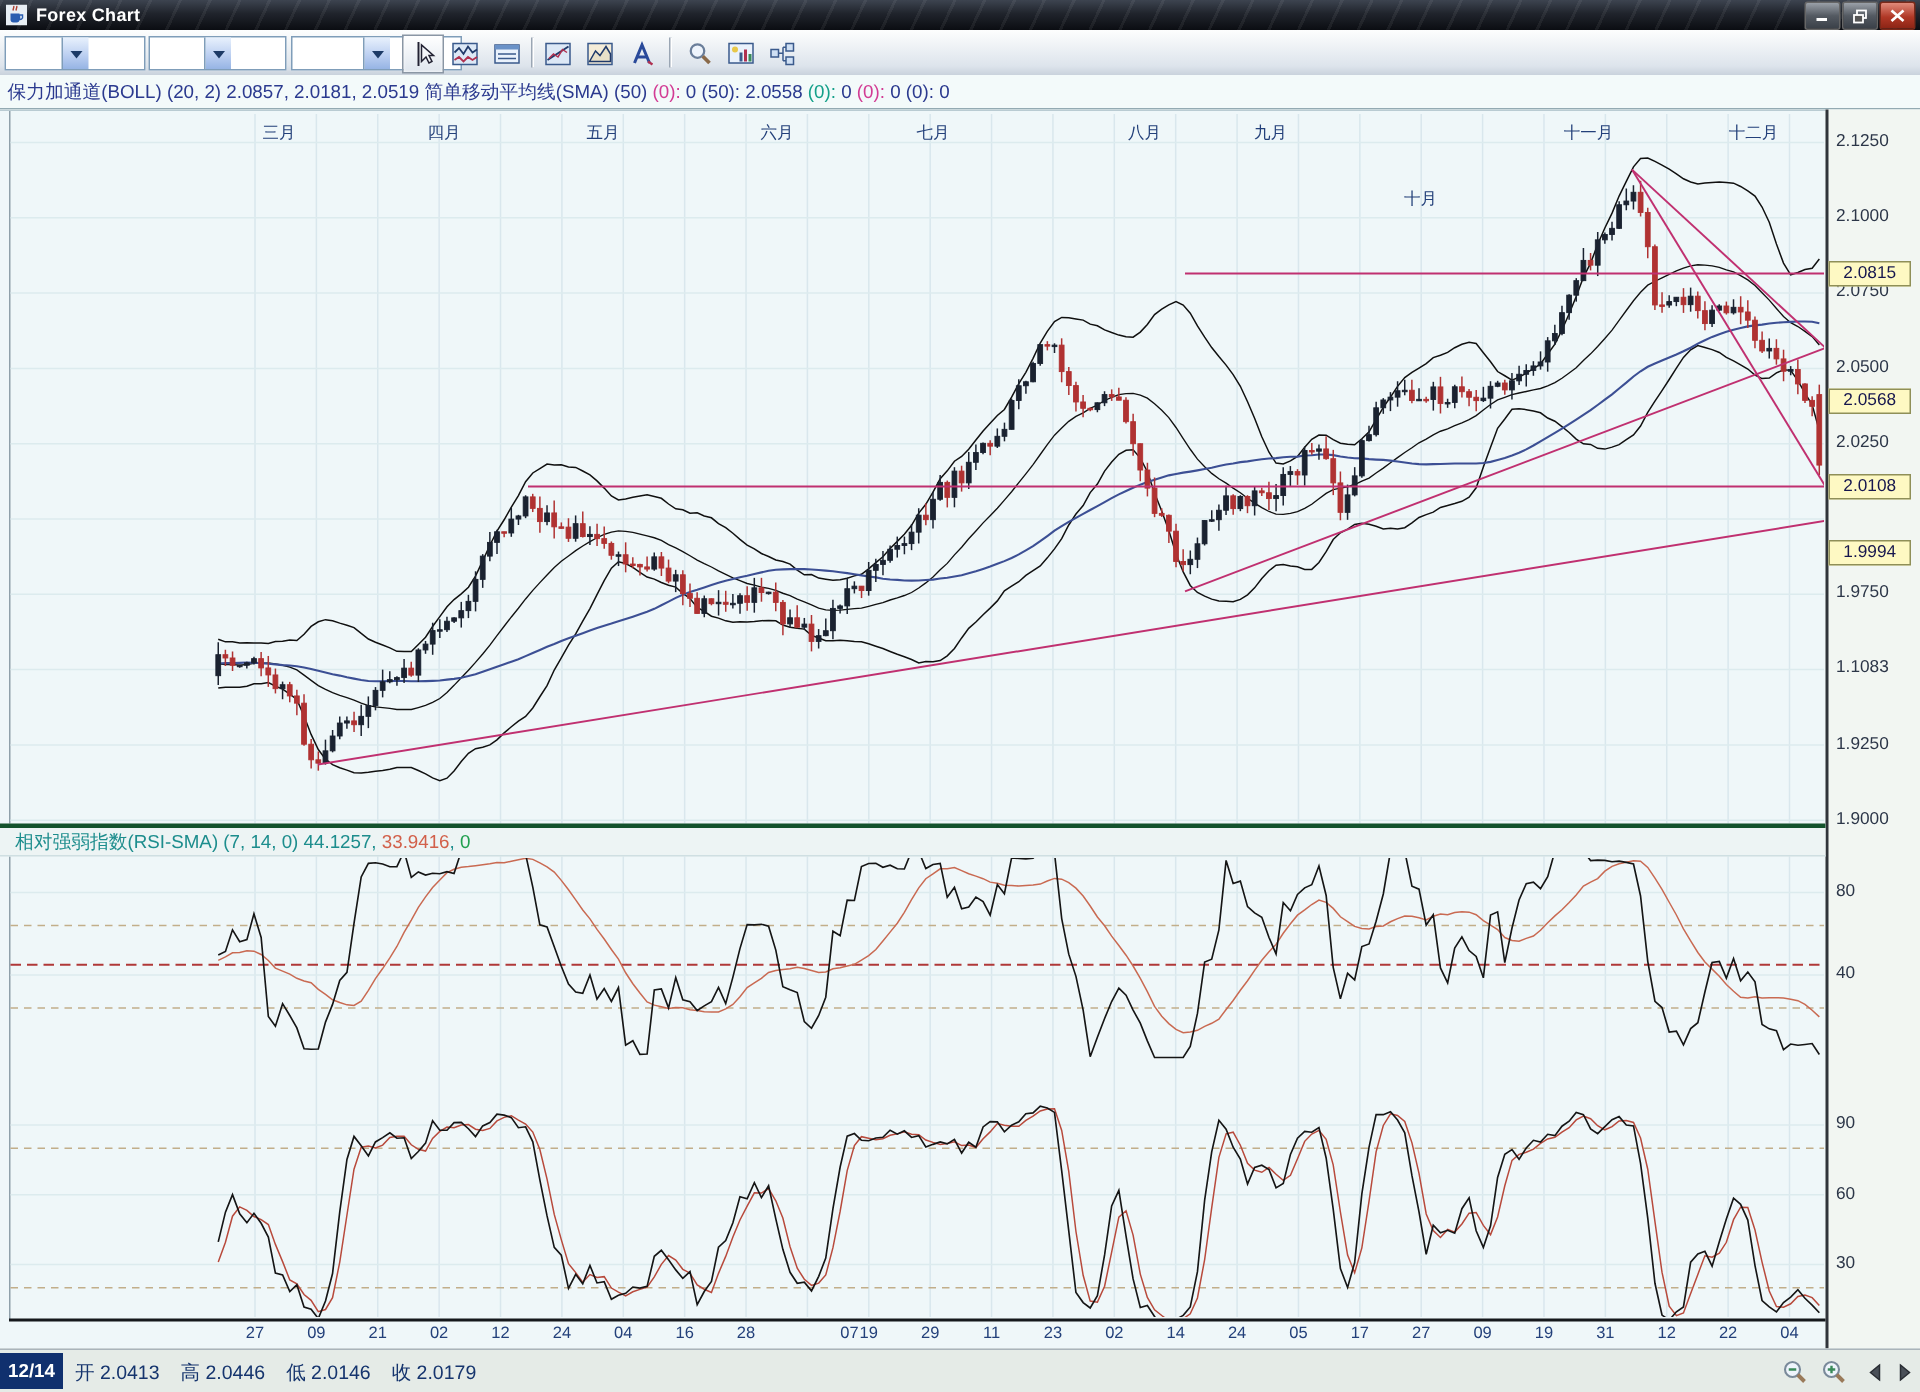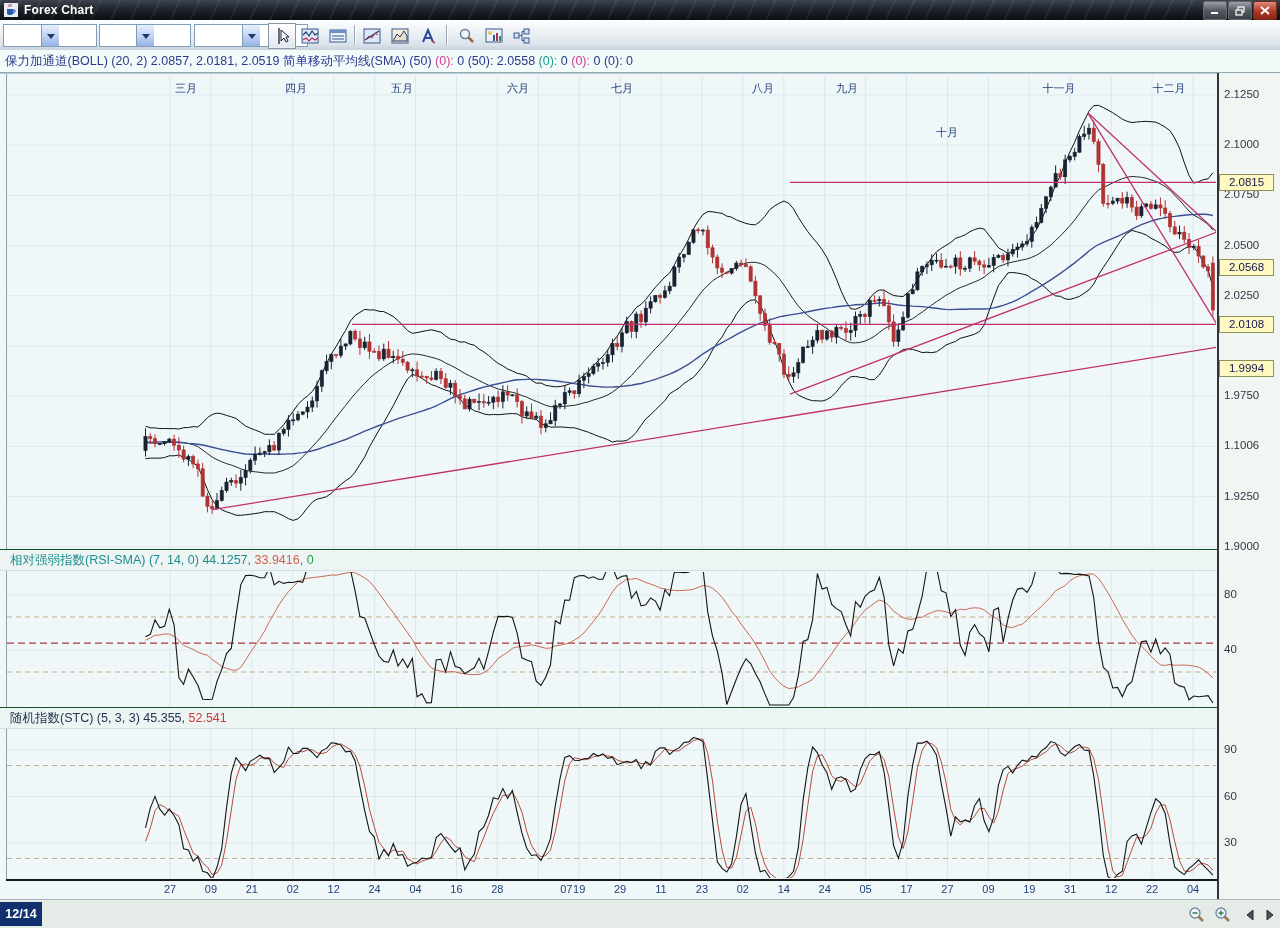--- a/index.html
+++ b/index.html
@@ -29,21 +29,21 @@
   .tsep{position:absolute;top:5px;width:1px;height:20px;background:#9aa6b4;border-right:1px solid #fff;}
   
   .indbar{position:absolute;left:0;top:50px;width:100%;height:23px;background:#f3fafa;border-bottom:1px solid #93aab2;
     display:flex;align-items:center;font-size:12.5px;padding-left:5px;box-sizing:border-box;white-space:pre;}
   
   .chart-region{position:absolute;left:0;top:73px;width:1280px;height:826px;background:#eff7f9;border-top:1px solid #b9cbd2;box-sizing:border-box;}
   .axis-col{position:absolute;left:1217px;top:73px;width:63px;height:826px;background:#f2f6f2;border-left:2px solid #30343a;box-sizing:border-box;}
   .chart-left-edge{position:absolute;left:6px;top:74px;width:1px;height:806px;background:#8fa0aa;}
   .chart-bottom-line{position:absolute;left:6px;top:879px;width:1211px;height:2px;background:#15181c;}
   #chart-svg{position:absolute;left:0;top:0;width:1280px;height:928px;z-index:2;}
-  .band{position:absolute;left:0;width:1217px;height:22px;background:#edf4f4;border-top:1px solid #14532d;border-bottom:1px solid #cfdfe2;
+  .band{position:absolute;left:0;width:1217px;height:22px;background:#edf4f4;border-top:3px solid #14532d;border-bottom:1px solid #cfdfe2;
     z-index:3;display:flex;align-items:center;font-size:12.5px;padding-left:10px;box-sizing:border-box;white-space:pre;}
   #labels-layer{position:absolute;inset:0;z-index:4;pointer-events:none;padding-left:20px;}
   .mlabel,.dlabel{position:absolute;transform:translateX(-50%);font-size:11px;color:#23407a;}
   .ptick{position:absolute;font-size:11.5px;color:#2c3648;}
   .ptag{position:absolute;left:1219px;width:53px;height:15px;background:#fef9c3;border:1px solid #8f8f58;
     color:#16164e;font-size:11.5px;text-align:center;line-height:15px;}
   
   .statusbar{position:absolute;left:0;top:899px;width:100%;height:29px;background:#e5ebe7;border-top:1px solid #aab4ba;}
   .date-badge{position:absolute;left:0;top:2px;width:42px;height:24px;background:#10306e;color:#fff;font-weight:bold;
     font-size:12.5px;display:flex;align-items:center;justify-content:center;}
@@ -696,21 +696,20 @@
         <polyline points="145.5,640.3 150.3,637.9 155.0,635.2 159.8,635.0 164.6,633.9 169.3,634.1 174.1,636.3 178.9,640.3 183.6,645.4 188.4,647.4 193.2,649.4 197.9,652.2 202.7,654.0 207.4,655.1 212.2,659.6 217.0,662.9 221.7,666.5 226.5,668.3 231.3,669.9 236.0,670.3 240.8,667.4 245.6,660.2 250.3,652.4 255.1,645.7 259.9,638.6 264.6,631.0 269.4,621.6 274.2,613.4 278.9,604.9 283.7,597.9 288.4,591.7 293.2,586.6 298.0,581.8 302.7,579.5 307.5,578.2 312.3,577.7 317.0,577.1 321.8,576.5 326.6,575.8 331.3,575.0 336.1,575.2 340.9,574.1 345.6,573.2 350.4,572.2 355.2,572.9 359.9,575.3 364.7,577.9 369.5,581.4 374.2,586.9 379.0,593.2 383.8,599.9 388.5,606.7 393.3,612.6 398.0,619.6 402.8,626.0 407.6,633.0 412.3,639.4 417.1,648.5 421.9,655.8 426.6,662.0 431.4,668.0 436.2,670.1 440.9,671.1 445.7,672.3 450.5,671.6 455.2,671.9 460.0,673.2 464.8,673.7 469.5,674.5 474.3,674.6 479.0,674.6 483.8,672.6 488.6,669.6 493.3,664.5 498.1,658.4 502.9,655.3 507.6,652.2 512.4,648.3 517.2,647.0 521.9,646.4 526.7,645.8 531.5,644.9 536.2,645.7 541.0,647.0 545.8,648.3 550.5,648.0 555.3,645.8 560.1,645.2 564.8,644.0 569.6,642.9 574.3,640.1 579.1,637.1 583.9,633.0 588.6,627.3 593.4,621.4 598.2,615.5 602.9,608.2 607.7,599.8 612.5,591.9 617.2,585.8 622.0,582.6 626.8,579.2 631.5,579.1 636.3,578.4 641.1,580.4 645.8,582.5 650.6,584.1 655.4,585.8 660.1,588.1 664.9,588.9 669.6,590.1 674.4,590.4 679.2,590.7 683.9,590.3 688.7,590.0 693.5,589.4 698.2,587.3 703.0,585.6 707.8,586.1 712.5,588.4 717.3,592.1 722.1,597.3 726.8,604.0 731.6,611.3 736.4,617.2 741.1,624.1 745.9,630.3 750.7,636.8 755.4,644.0 760.2,652.2 764.9,661.1 769.7,670.9 774.5,677.5 779.2,682.4 784.0,686.3 788.8,688.5 793.5,688.0 798.3,686.9 803.1,684.2 807.8,682.2 812.6,679.4 817.4,673.0 822.1,667.0 826.9,660.2 831.7,653.8 836.4,646.9 841.2,640.2 846.0,634.5 850.7,629.6 855.5,622.2 860.3,615.8 865.0,610.1 869.8,606.6 874.5,603.0 879.3,600.0 884.1,601.6 888.8,605.6 893.6,611.2 898.4,614.4 903.1,617.6 907.9,619.0 912.7,619.3 917.4,617.7 922.2,617.3 927.0,614.5 931.7,612.4 936.5,610.7 941.3,610.8 946.0,611.9 950.8,613.3 955.5,610.8 960.3,609.3 965.1,609.8 969.8,608.3 974.6,607.8 979.4,608.1 984.1,609.8 988.9,613.8 993.7,616.8 998.4,619.7 1003.2,625.0 1008.0,627.0 1012.7,627.5 1017.5,625.6 1022.3,624.0 1027.0,620.2 1031.8,615.2 1036.6,610.6 1041.3,606.5 1046.1,601.7 1050.8,596.7 1055.6,590.7 1060.4,588.1 1065.1,585.7 1069.9,580.8 1074.7,577.6 1079.4,575.8 1084.2,574.8 1089.0,573.9 1093.7,574.2 1098.5,578.3 1103.3,585.4 1108.0,592.9 1112.8,601.5 1117.6,610.0 1122.3,619.2 1127.1,627.2 1131.9,635.0 1136.6,641.3 1141.4,646.1 1146.2,650.8 1150.9,656.3 1155.7,660.8 1160.4,664.9 1165.2,665.4 1170.0,664.5 1174.7,665.3 1179.5,665.1 1184.3,665.1 1189.0,665.3 1193.8,666.1 1198.6,667.1 1203.3,669.6 1208.1,673.5 1212.9,677.9" fill="none" stroke="#c96a52" stroke-width="1"></polyline>
         <polyline points="145.5,636.7 150.3,634.3 155.0,619.9 159.8,627.8 164.6,626.4 169.3,609.2 174.1,625.0 178.9,677.7 183.6,684.2 188.4,669.1 193.2,677.0 197.9,685.3 202.7,699.2 207.4,699.5 212.2,699.3 217.0,681.4 221.7,669.6 226.5,653.6 231.3,648.2 236.0,615.6 240.8,584.6 245.6,575.6 250.3,575.2 255.1,576.0 259.9,577.8 264.6,577.8 269.4,567.5 274.2,584.9 278.9,581.3 283.7,583.4 288.4,582.2 293.2,582.5 298.0,581.1 302.7,582.4 307.5,567.5 312.3,567.5 317.0,567.5 321.8,567.5 326.6,567.5 331.3,567.5 336.1,569.4 340.9,569.3 345.6,569.4 350.4,569.5 355.2,591.4 359.9,616.6 364.7,618.0 369.5,631.2 374.2,644.2 379.0,656.0 383.8,661.4 388.5,662.2 393.3,650.0 398.0,666.0 402.8,659.0 407.6,667.6 412.3,658.4 417.1,696.8 421.9,693.8 426.6,702.9 431.4,702.7 436.2,660.0 440.9,659.3 445.7,671.9 450.5,651.7 455.2,666.5 460.0,667.8 464.8,673.7 469.5,670.6 474.3,667.8 479.0,658.3 483.8,669.1 488.6,651.4 493.3,632.4 498.1,616.4 502.9,616.6 507.6,616.2 512.4,617.5 517.2,633.4 521.9,657.8 526.7,659.9 531.5,661.7 536.2,681.1 541.0,685.5 545.8,677.0 550.5,664.8 555.3,620.8 560.1,623.8 564.8,600.1 569.6,600.3 574.3,577.7 579.1,575.7 583.9,575.6 588.6,578.2 593.4,576.8 598.2,579.2 602.9,579.3 607.7,567.5 612.5,567.5 617.2,579.0 622.0,576.3 626.8,575.6 631.5,598.2 636.3,591.5 641.1,605.9 645.8,604.7 650.6,598.0 655.4,601.1 660.1,610.1 664.9,589.7 669.6,595.8 674.4,571.9 679.2,572.3 683.9,572.6 688.7,572.1 693.5,567.5 698.2,568.6 703.0,568.7 707.8,612.4 712.5,636.1 717.3,650.9 722.1,673.4 726.8,704.5 731.6,691.5 736.4,679.0 741.1,667.7 745.9,658.8 750.7,663.5 755.4,673.4 760.2,682.1 764.9,693.9 769.7,705.0 774.5,705.0 779.2,705.0 784.0,705.0 788.8,705.0 793.5,697.6 798.3,675.6 803.1,641.4 807.8,639.5 812.6,619.9 817.4,573.6 822.1,589.0 826.9,587.4 831.7,604.4 836.4,608.6 841.2,611.5 846.0,625.0 850.7,635.9 855.5,601.7 860.3,607.2 865.0,596.3 869.8,591.9 874.5,589.8 879.3,577.3 884.1,597.0 888.8,644.9 893.6,665.9 898.4,648.9 903.1,653.2 907.9,631.0 912.7,629.3 917.4,614.1 922.2,596.0 927.0,567.5 931.7,567.5 936.5,567.5 941.3,590.8 946.0,592.8 950.8,616.7 955.5,609.8 960.3,645.3 965.1,655.3 969.8,632.1 974.6,624.6 979.4,633.7 984.1,637.6 988.9,651.9 993.7,610.0 998.4,607.9 1003.2,641.8 1008.0,618.7 1012.7,600.0 1017.5,589.1 1022.3,588.1 1027.0,592.4 1031.8,584.5 1036.6,567.5 1041.3,567.5 1046.1,567.5 1050.8,567.5 1055.6,567.5 1060.4,573.7 1065.1,573.4 1069.9,573.6 1074.7,574.5 1079.4,574.1 1084.2,574.9 1089.0,576.0 1093.7,597.3 1098.5,640.9 1103.3,667.5 1108.0,671.7 1112.8,688.0 1117.6,687.4 1122.3,696.6 1127.1,685.7 1131.9,681.8 1136.6,661.3 1141.4,641.7 1146.2,640.9 1150.9,652.1 1155.7,639.0 1160.4,653.8 1165.2,648.0 1170.0,654.5 1174.7,683.0 1179.5,685.9 1184.3,687.1 1189.0,699.8 1193.8,696.0 1198.6,696.8 1203.3,696.3 1208.1,695.7 1212.9,703.0" fill="none" stroke="#151515" stroke-width="1.1"></polyline>
       </g>
       <g clip-path="url(#sclip)">
         <polyline points="145.5,841.4 150.3,828.2 155.0,810.8 159.8,804.6 164.6,806.9 169.3,811.0 174.1,813.1 178.9,816.4 183.6,829.6 188.4,841.1 193.2,853.3 197.9,855.9 202.7,863.0 207.4,866.9 212.2,874.4 217.0,873.0 221.7,865.1 226.5,841.4 231.3,810.0 236.0,779.5 240.8,764.8 245.6,764.0 250.3,765.3 255.1,763.4 259.9,758.3 264.6,757.5 269.4,757.5 274.2,763.2 278.9,766.2 283.7,767.4 288.4,759.0 293.2,754.3 298.0,751.4 302.7,751.8 307.5,750.0 312.3,749.7 317.0,752.8 321.8,753.6 326.6,752.3 331.3,747.3 336.1,744.9 340.9,743.8 345.6,746.8 350.4,749.4 355.2,754.7 359.9,766.3 364.7,786.1 369.5,809.6 374.2,826.4 379.0,842.5 383.8,848.4 388.5,854.8 393.3,849.7 398.0,851.6 402.8,851.1 407.6,858.7 412.3,861.4 417.1,864.0 421.9,861.2 426.6,859.6 431.4,858.1 436.2,851.3 440.9,842.9 445.7,837.0 450.5,840.0 455.2,846.2 460.0,848.8 464.8,856.6 469.5,859.5 474.3,861.7 479.0,848.9 483.8,837.6 488.6,824.6 493.3,813.3 498.1,804.1 502.9,795.2 507.6,795.4 512.4,792.4 517.2,800.5 521.9,812.0 526.7,831.2 531.5,845.5 536.2,852.8 541.0,856.9 545.8,855.4 550.5,850.0 555.3,831.8 560.1,807.5 564.8,780.4 569.6,763.7 574.3,757.8 579.1,758.8 583.9,759.8 588.6,759.1 593.4,756.8 598.2,755.9 602.9,754.5 607.7,756.1 612.5,756.5 617.2,760.0 622.0,761.6 626.8,763.0 631.5,762.3 636.3,761.2 641.1,763.7 645.8,763.3 650.6,765.0 655.4,759.2 660.1,754.6 664.9,749.0 669.6,750.1 674.4,750.8 679.2,750.9 683.9,746.9 688.7,744.1 693.5,740.6 698.2,739.4 703.0,739.2 707.8,753.6 712.5,780.9 717.3,821.0 722.1,850.2 726.8,867.4 731.6,868.1 736.4,857.5 741.1,834.8 745.9,811.4 750.7,807.2 755.4,823.4 760.2,849.4 764.9,864.9 769.7,873.2 774.5,877.0 779.2,880.5 784.0,881.1 788.8,879.1 793.5,875.9 798.3,865.3 803.1,839.7 807.8,805.3 812.6,771.6 817.4,755.9 822.1,754.8 826.9,763.5 831.7,775.6 836.4,780.1 841.2,781.5 846.0,778.3 850.7,782.8 855.5,786.9 860.3,783.5 865.0,772.5 869.8,760.9 874.5,756.0 879.3,753.6 884.1,759.5 888.8,776.6 893.6,808.0 898.4,836.7 903.1,848.5 907.9,831.9 912.7,800.8 917.4,767.9 922.2,750.3 927.0,742.5 931.7,743.6 936.5,747.7 941.3,761.9 946.0,782.3 950.8,809.3 955.5,820.3 960.3,825.0 965.1,819.6 969.8,821.4 974.6,816.0 979.4,808.8 984.1,808.3 988.9,816.9 993.7,823.1 998.4,811.3 1003.2,790.5 1008.0,773.6 1012.7,769.6 1017.5,768.2 1022.3,766.1 1027.0,762.3 1031.8,759.3 1036.6,758.2 1041.3,754.7 1046.1,751.8 1050.8,746.6 1055.6,744.1 1060.4,745.8 1065.1,750.5 1069.9,753.2 1074.7,751.1 1079.4,747.3 1084.2,747.0 1089.0,748.3 1093.7,758.7 1098.5,779.5 1103.3,814.4 1108.0,848.1 1112.8,870.8 1117.6,877.1 1122.3,875.3 1127.1,862.4 1131.9,849.6 1136.6,837.2 1141.4,838.1 1146.2,835.4 1150.9,828.2 1155.7,813.1 1160.4,804.8 1165.2,805.0 1170.0,820.0 1174.7,841.4 1179.5,860.7 1184.3,871.0 1189.0,871.5 1193.8,869.2 1198.6,864.3 1203.3,863.3 1208.1,865.1 1212.9,870.3" fill="none" stroke="#b84a3c" stroke-width="1"></polyline>
         <polyline points="145.5,827.9 150.3,808.1 155.0,796.4 159.8,809.2 164.6,815.1 169.3,808.9 174.1,815.5 178.9,824.7 183.6,848.7 188.4,850.0 193.2,861.1 197.9,856.5 202.7,871.4 207.4,872.8 212.2,879.0 217.0,867.3 221.7,849.0 226.5,807.9 231.3,773.0 236.0,757.6 240.8,763.9 245.6,770.6 250.3,761.3 255.1,758.4 259.9,755.2 264.6,758.8 269.4,758.5 274.2,772.4 278.9,767.7 283.7,762.1 288.4,747.2 293.2,753.5 298.0,753.5 302.7,748.4 307.5,748.3 312.3,752.5 317.0,757.7 321.8,750.6 326.6,748.4 331.3,742.8 336.1,743.4 340.9,745.1 345.6,751.8 350.4,751.2 355.2,761.2 359.9,786.6 364.7,810.6 369.5,831.6 374.2,836.8 379.0,858.9 383.8,849.5 388.5,855.9 393.3,843.6 398.0,855.3 402.8,854.5 407.6,866.2 412.3,863.5 417.1,862.2 421.9,858.0 426.6,858.7 431.4,857.6 436.2,837.5 440.9,833.5 445.7,839.9 450.5,846.6 455.2,852.2 460.0,847.7 464.8,869.8 469.5,861.0 474.3,854.3 479.0,831.5 483.8,827.0 488.6,815.2 493.3,797.8 498.1,799.2 502.9,788.5 507.6,798.4 512.4,790.5 517.2,812.6 521.9,832.9 526.7,848.2 531.5,855.5 536.2,854.8 541.0,860.6 545.8,850.9 550.5,838.7 555.3,805.8 560.1,778.0 564.8,757.4 569.6,755.7 574.3,760.2 579.1,760.5 583.9,758.7 588.6,758.2 593.4,753.5 598.2,756.1 602.9,753.9 607.7,758.3 612.5,757.1 617.2,764.7 622.0,762.9 626.8,761.3 631.5,762.6 636.3,759.6 641.1,768.7 645.8,761.5 650.6,764.8 655.4,751.3 660.1,747.8 664.9,747.9 669.6,754.5 674.4,750.1 679.2,747.9 683.9,742.5 688.7,741.9 693.5,737.5 698.2,738.7 703.0,741.6 707.8,780.6 712.5,820.6 717.3,861.7 722.1,868.4 726.8,872.0 731.6,863.8 736.4,836.6 741.1,804.0 745.9,793.6 750.7,824.1 755.4,852.6 760.2,871.7 764.9,870.3 769.7,877.7 774.5,883.0 779.2,880.8 784.0,879.6 788.8,876.9 793.5,871.3 798.3,847.8 803.1,800.1 807.8,767.9 812.6,746.9 817.4,752.8 822.1,764.8 826.9,772.7 831.7,789.3 836.4,778.3 841.2,776.8 846.0,779.7 850.7,791.9 855.5,789.0 860.3,769.6 865.0,758.8 869.8,754.3 874.5,754.8 879.3,751.7 884.1,772.0 888.8,806.1 893.6,845.7 898.4,858.3 903.1,841.7 907.9,795.9 912.7,764.8 917.4,743.1 922.2,743.1 927.0,741.2 931.7,746.7 936.5,755.2 941.3,783.8 946.0,807.9 950.8,836.2 955.5,816.8 960.3,821.9 965.1,820.2 969.8,822.1 974.6,805.8 979.4,798.6 984.1,820.5 988.9,831.6 993.7,817.2 998.4,785.0 1003.2,769.5 1008.0,766.4 1012.7,772.9 1017.5,765.3 1022.3,760.2 1027.0,761.4 1031.8,756.2 1036.6,757.1 1041.3,750.8 1046.1,747.5 1050.8,741.6 1055.6,743.1 1060.4,752.6 1065.1,755.8 1069.9,751.1 1074.7,746.5 1079.4,744.4 1084.2,750.0 1089.0,750.6 1093.7,775.6 1098.5,812.1 1103.3,855.5 1108.0,876.7 1112.8,880.1 1117.6,874.5 1122.3,871.3 1127.1,841.4 1131.9,835.9 1136.6,834.2 1141.4,844.1 1146.2,827.9 1150.9,812.7 1155.7,798.8 1160.4,802.9 1165.2,813.4 1170.0,843.7 1174.7,867.0 1179.5,871.3 1184.3,874.6 1189.0,868.4 1193.8,864.7 1198.6,859.8 1203.3,865.5 1208.1,870.1 1212.9,875.2" fill="none" stroke="#151515" stroke-width="1.1"></polyline>
       </g>
     </svg>
 
   <div class="band" id="rsi-band" style="top:549px;"><span style="color: rgb(29, 141, 141);">相对强弱指数(RSI-SMA) (7, 14, 0) 44.1257, </span><span style="color: rgb(210, 96, 74);">33.9416</span><span style="color: rgb(29, 141, 141);">, </span><span style="color: rgb(34, 160, 80);">0</span></div>
-  <div class="band" id="stc-band" style="top:707px;"><span style="color: rgb(35, 54, 77);">随机指数(STC) (5, 3, 3) 45.355, </span><span style="color: rgb(204, 59, 51);">52.541</span></div>
   <div class="chart-bottom-line"></div>
 
   <div id="labels-layer">
       <div class="mlabel" style="left: 186px; top: 81px;">三月</div>
       <div class="mlabel" style="left: 296px; top: 81px;">四月</div>
       <div class="mlabel" style="left: 402px; top: 81px;">五月</div>
       <div class="mlabel" style="left: 518px; top: 81px;">六月</div>
       <div class="mlabel" style="left: 622px; top: 81px;">七月</div>
       <div class="mlabel" style="left: 731px; top: 81px; margin-left: 32px;">八月</div>
       <div class="mlabel" style="left: 847px; top: 81px;">九月</div>
@@ -742,36 +741,42 @@
       <div class="dlabel" style="left: 1070.24px; top: 883px;">31</div>
       <div class="dlabel" style="left: 1111.16px; top: 883px;">12</div>
       <div class="dlabel" style="left: 1152.08px; top: 883px;">22</div>
       <div class="dlabel" style="left: 1193px; top: 883px;">04</div>
       <div class="ptick" style="left: 1224px; top: 88px;">2.1250</div>
       <div class="ptick" style="left: 1224px; top: 138.2px;">2.1000</div>
       <div class="ptick" style="left: 1224px; top: 188.4px;">2.0750</div>
       <div class="ptick" style="left: 1224px; top: 238.6px;">2.0500</div>
       <div class="ptick" style="left: 1224px; top: 288.8px;">2.0250</div>
       <div class="ptick" style="left: 1224px; top: 389.2px;">1.9750</div>
-      <div class="ptick" style="left: 1224px; top: 439.4px;">1.1006</div>
+      <div class="ptick" style="left: 1224px; top: 439.4px;">1.1083</div>
       <div class="ptick" style="left: 1224px; top: 489.6px;">1.9250</div>
       <div class="ptick" style="left: 1224px; top: 539.8px;">1.9000</div>
       <div class="ptick" style="left: 1224px; top: 588px;">80</div>
       <div class="ptick" style="left: 1224px; top: 643px;">40</div>
       <div class="ptick" style="left: 1224px; top: 743px;">90</div>
       <div class="ptick" style="left: 1224px; top: 789.5px;">60</div>
       <div class="ptick" style="left: 1224px; top: 836px;">30</div>
       <div class="ptag" style="left: 1219px; top: 174.348px;">2.0815</div>
       <div class="ptag" style="left: 1219px; top: 223.946px; margin-top: 35px;">2.0568</div>
       <div class="ptag" style="left: 1219px; top: 316.314px;">2.0108</div>
       <div class="ptag" style="left: 1219px; top: 339.205px; margin-top: 21px;">1.9994</div>
     </div>
 
   <div class="statusbar">
     <div class="date-badge">12/14</div>
+    <div class="ohlc" id="ohlc-segments">
+        <span>开 2.0413</span>
+        <span>高 2.0446</span>
+        <span>低 2.0146</span>
+        <span>收 2.0179</span>
+      </div>
     <div class="sbtn" style="left:1184px;">
       <svg width="19" height="18" viewBox="0 0 19 18">
         <circle cx="8" cy="7" r="5" fill="#eef4fc" stroke="#7a8a9a" stroke-width="1.4"></circle>
         <line x1="5.5" y1="7" x2="10.5" y2="7" stroke="#3a8a5a" stroke-width="1.6"></line>
         <line x1="11.5" y1="10.5" x2="16" y2="15" stroke="#9a7a5a" stroke-width="2.6"></line>
       </svg>
     </div>
     <div class="sbtn" style="left:1210px;">
       <svg width="19" height="18" viewBox="0 0 19 18">
         <circle cx="8" cy="7" r="5" fill="#eef4fc" stroke="#7a8a9a" stroke-width="1.4"></circle>

